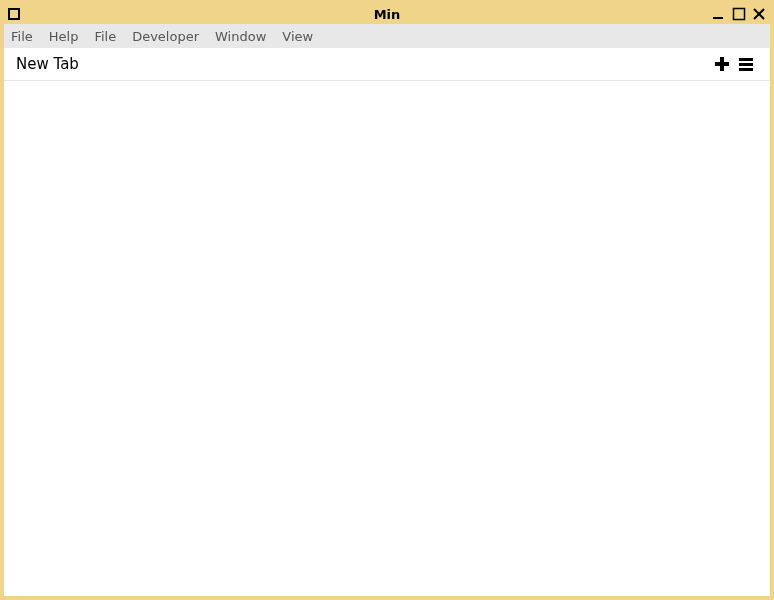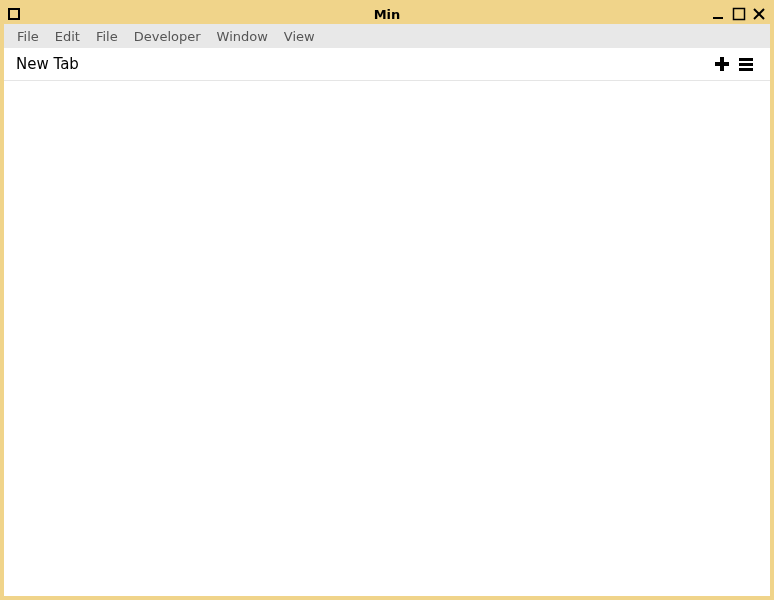--- a/index.html
+++ b/index.html
@@ -54,21 +54,21 @@
       cursor: pointer;
       display: flex;
       align-items: center;
       justify-content: center;
     }
     .menubar {
       height: 24px;
       background: #e8e8e8;
       display: flex;
       align-items: center;
-      padding: 0 6px;
+      padding: 0 0;
       gap: 2px;
     }
     .menu-item {
       padding: 2px 7px;
       font-size: 13px;
       color: #555;
       cursor: pointer;
     }
     .tabbar {
       height: 33px;
@@ -126,21 +126,21 @@
         <svg width="14" height="14" viewBox="0 0 14 14">
           <line x1="2" y1="2" x2="12" y2="12" stroke="#000" stroke-width="2"></line>
           <line x1="12" y1="2" x2="2" y2="12" stroke="#000" stroke-width="2"></line>
         </svg>
       </span>
     </div>
   </div>
 
   <div class="menubar">
     <div class="menu-item">File</div>
-    <div class="menu-item">Edit</div>
+    <div class="menu-item">Help</div>
     <div class="menu-item">File</div>
     <div class="menu-item">Developer</div>
     <div class="menu-item">Window</div>
     <div class="menu-item">View</div>
   </div>
 
   <div class="tabbar">
     <div class="tab-title">New Tab</div>
     <div class="tabbar-spacer"></div>
     <div class="tabbar-icon">

